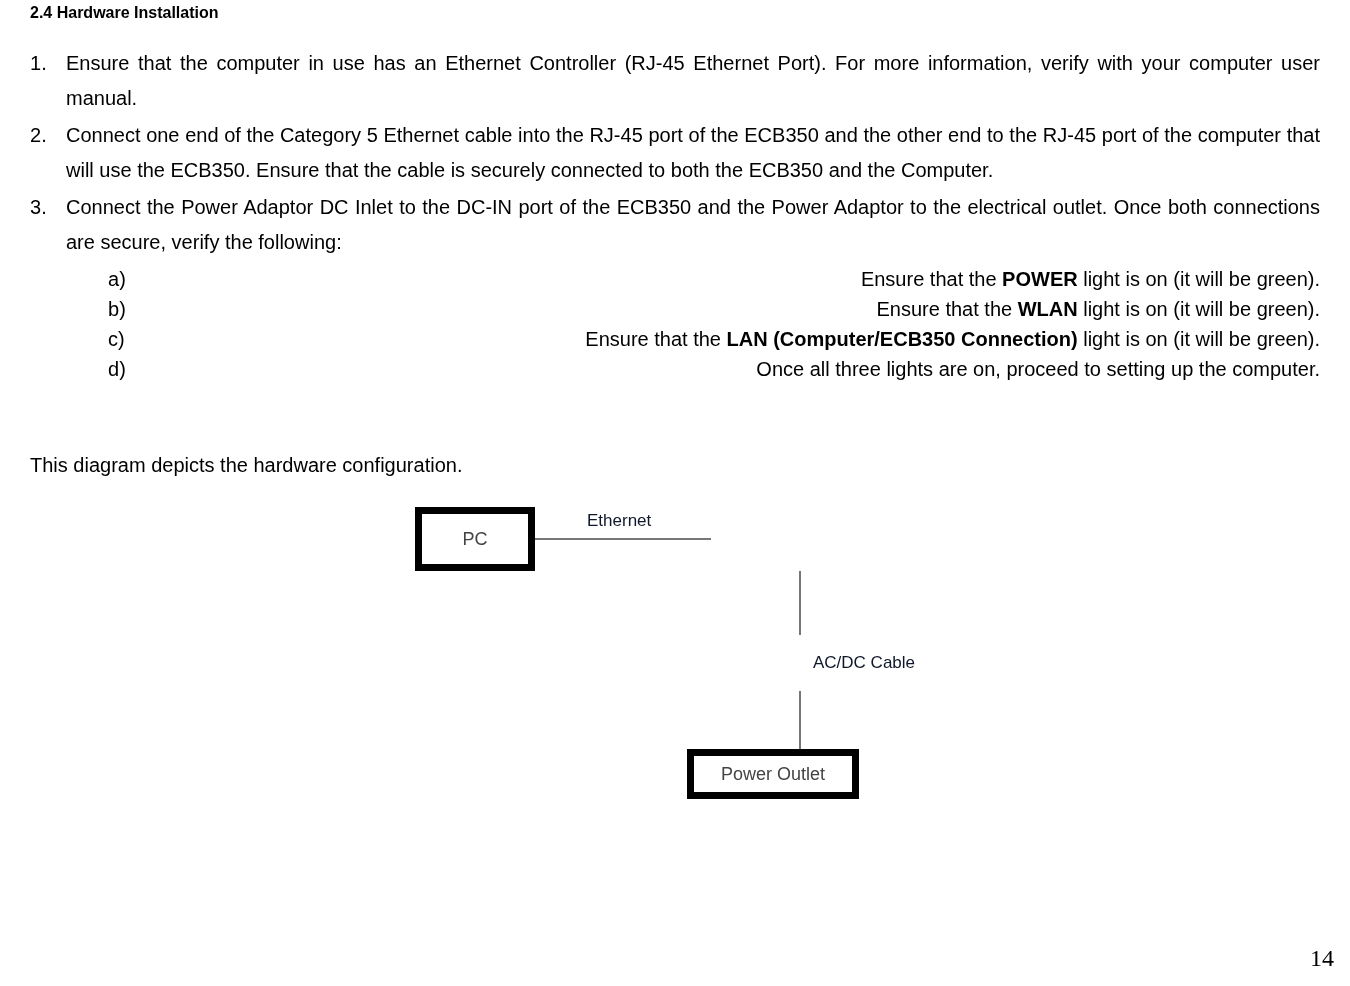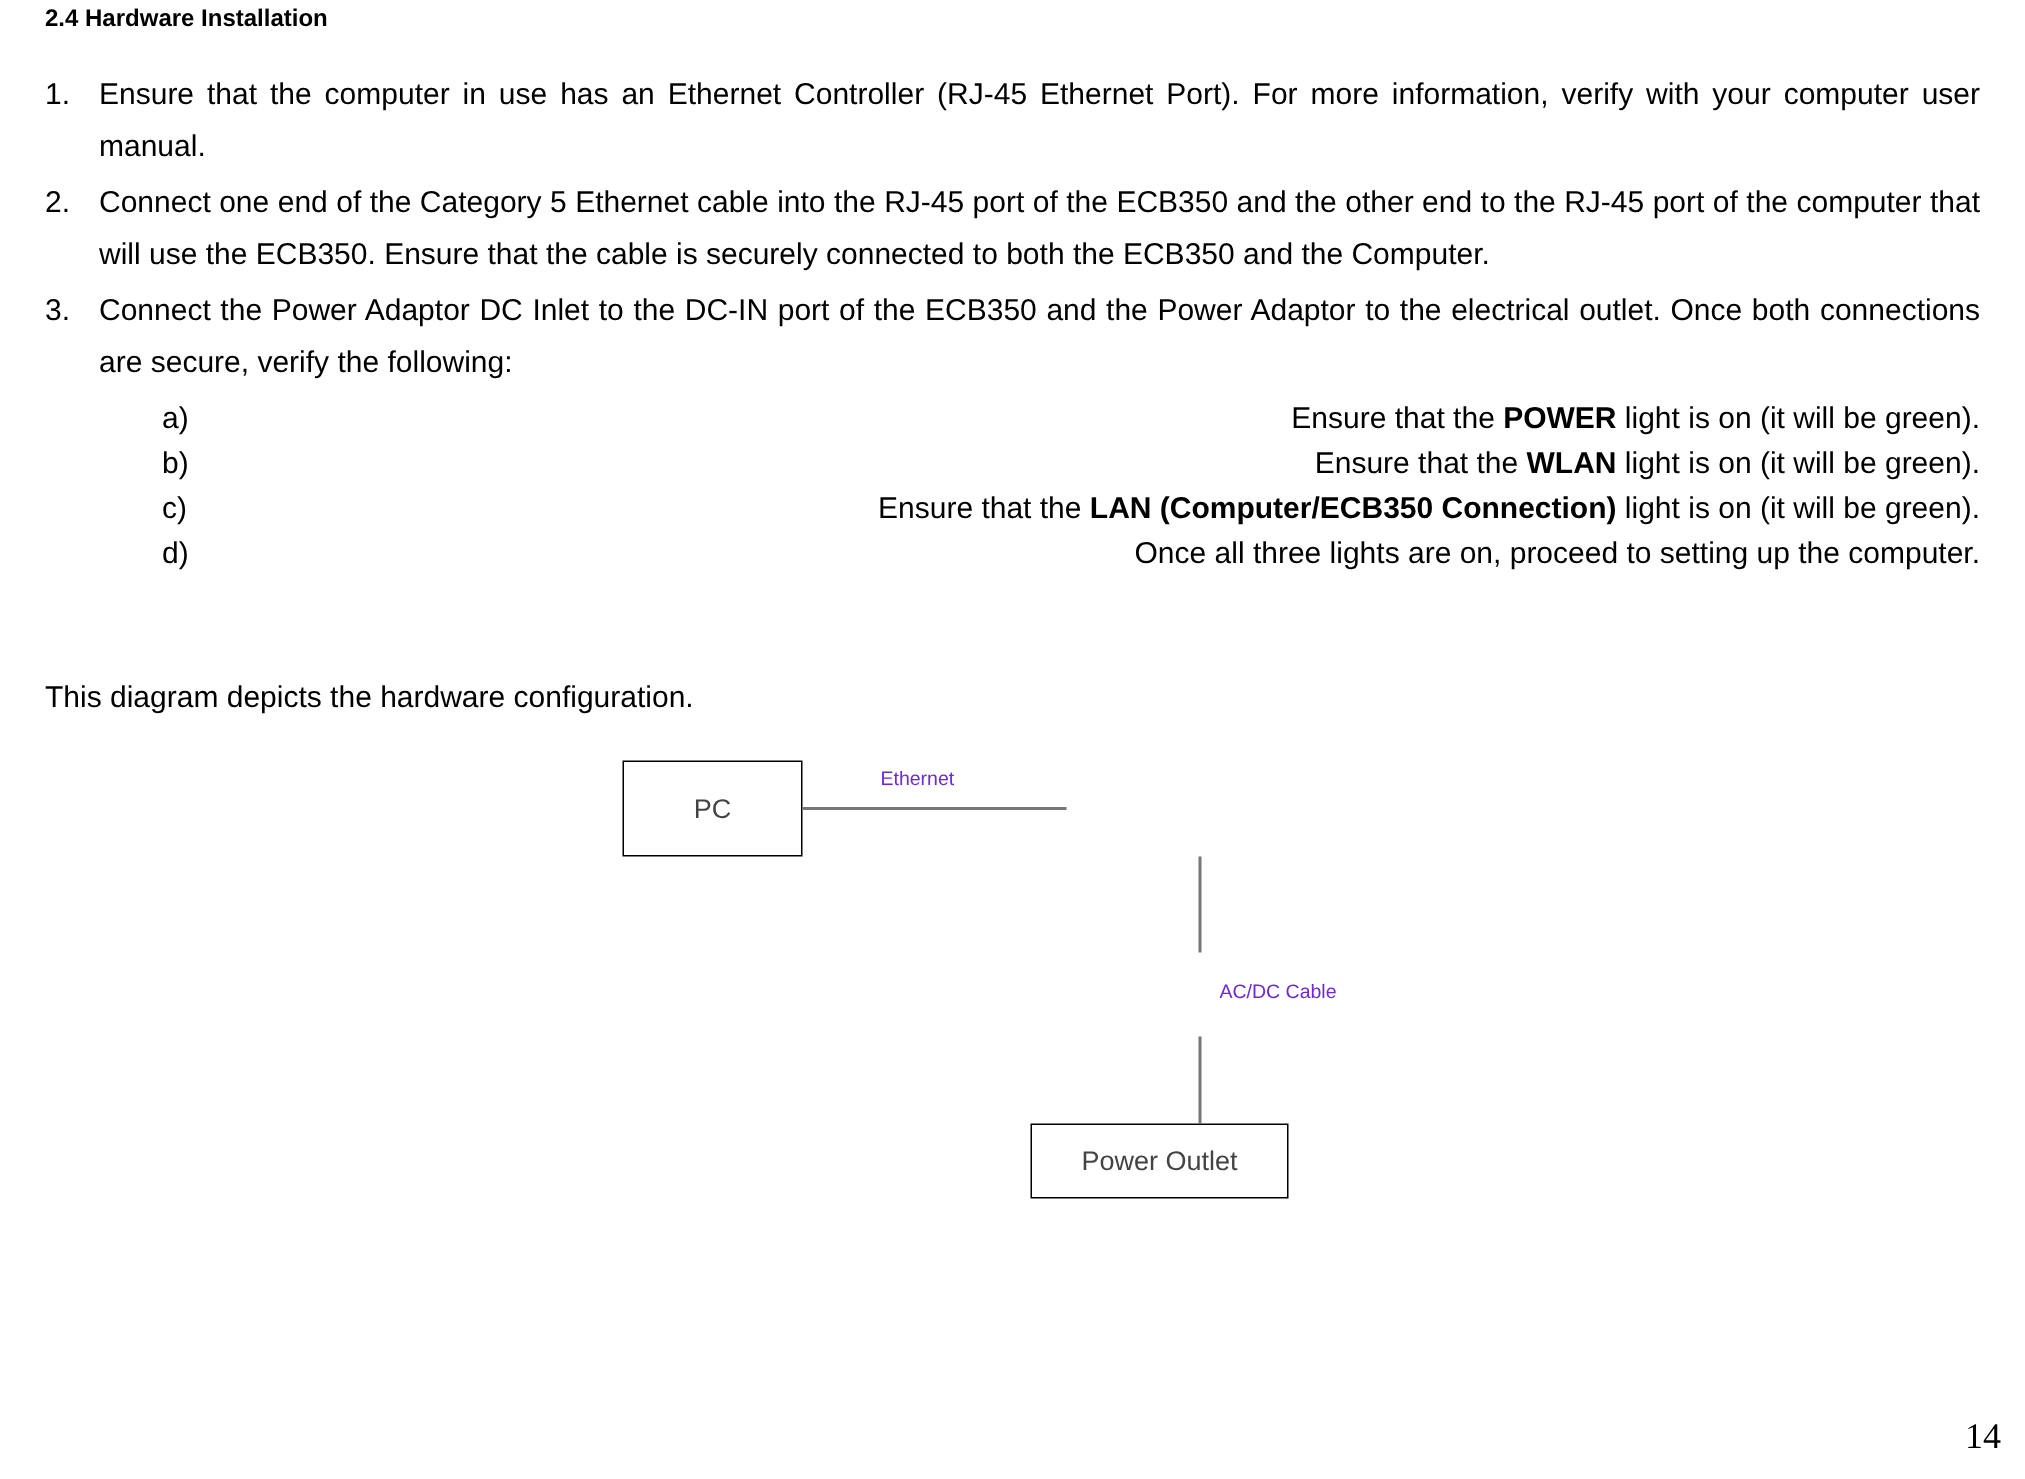--- a/index.html
+++ b/index.html
@@ -70,21 +70,21 @@
       margin-top: 14px;
     }
     .diagram {
       position: relative;
       width: 560px;
       height: 320px;
     }
     .box {
       position: absolute;
       background: #fff;
-      border: 1px solid #000000;
+      border: 7px solid #000000;
       display: flex;
       align-items: center;
       justify-content: center;
       font-size: 18px;
       color: #444;
       font-family: 'Segoe UI Light', 'Segoe UI', sans-serif;
       font-weight: 300;
     }
     .box-pc      { left: 20px;  top: 10px; width: 120px; height: 64px; }
     .box-cb      { left: 316px; top: 10px; width: 168px; height: 64px; }
@@ -97,22 +97,22 @@
     .vline {
       position: absolute;
       width: 2px;
       background: #777;
     }
     .l-eth  { left: 140px; top: 41px; width: 176px; }
     .l-cb-down { left: 404px; top: 74px;  height: 64px; }
     .l-power-up { left: 404px; top: 194px; height: 58px; }
     .diag-label {
       position: absolute;
-      font-size: 13px;
-      color: #6d28d9;
+      font-size: 17px;
+      color: #0f172a;
       font-family: 'Segoe UI Light','Segoe UI',sans-serif;
       font-weight: 300;
     }
     .lbl-eth  { left: 192px; top: 14px; }
     .lbl-acdc { left: 418px; top: 156px; }
     .page-num {
       position: absolute;
       right: 16px;
       bottom: 14px;
       font-family: 'Times New Roman', serif;

